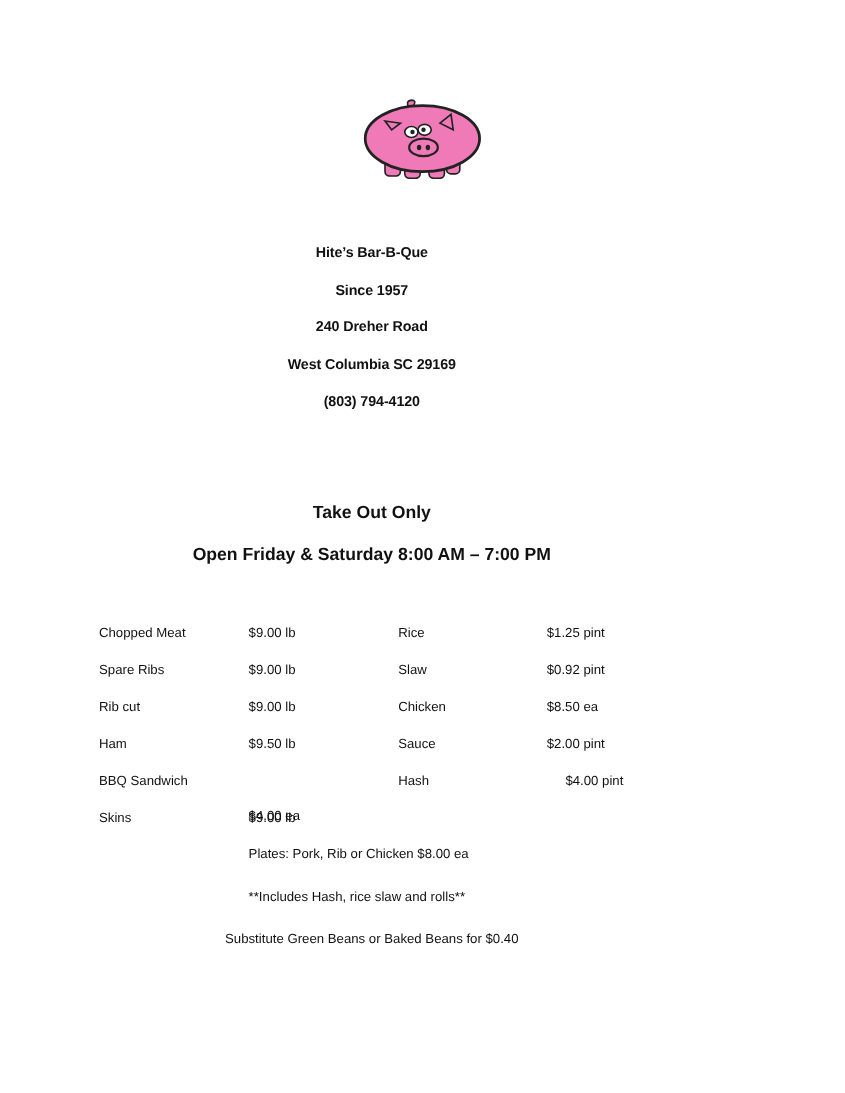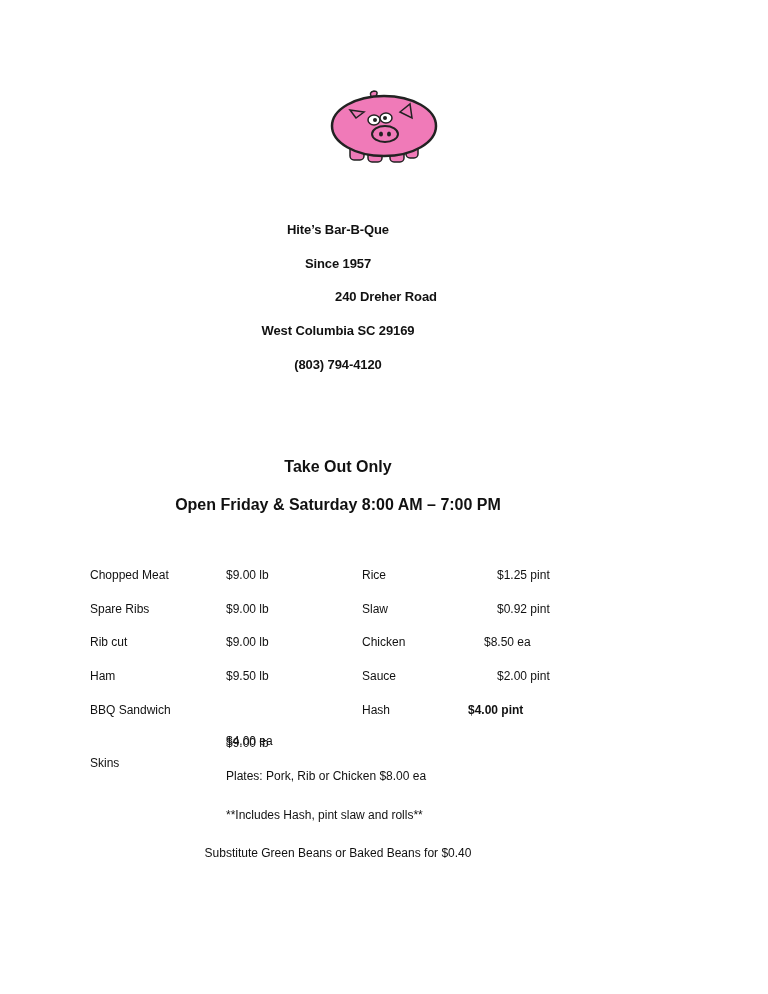--- a/index.html
+++ b/index.html
@@ -39,46 +39,46 @@
     <circle cx="57" cy="30" r="2" fill="#222"></circle>
 
     <ellipse cx="57" cy="46" rx="13" ry="8" fill="#f07ab8" stroke="#222" stroke-width="2"></ellipse>
     <ellipse cx="53" cy="46" rx="2" ry="2.5" fill="#222"></ellipse>
     <ellipse cx="61" cy="46" rx="2" ry="2.5" fill="#222"></ellipse>
   </svg>
 </div>
 
 <div class="abs center hdr" style="top:222px;">Hite’s Bar-B-Que</div>
 <div class="abs center hdr" style="top:256px;">Since 1957</div>
-<div class="abs center hdr" style="top:289px;padding-left:48px;">240 Dreher Road</div>
+<div class="abs center hdr" style="top:289px;">240 Dreher Road</div>
 <div class="abs center hdr" style="top:323px;">West Columbia SC  29169</div>
 <div class="abs center hdr" style="top:357px;">(803) 794-4120</div>
 
 <div class="abs center big" style="top:458px;">Take Out Only</div>
 <div class="abs center big" style="top:496px;">Open Friday &amp; Saturday 8:00 AM – 7:00 PM</div>
 
 <div class="abs item" style="left:90px; top:568px;">Chopped Meat</div>
 <div class="abs item" style="left:226px; top:568px;">$9.00 lb</div>
 <div class="abs item" style="left:90px; top:602px;">Spare Ribs</div>
 <div class="abs item" style="left:226px; top:602px;">$9.00 lb</div>
 <div class="abs item" style="left:90px; top:635px;">Rib cut</div>
 <div class="abs item" style="left:226px; top:635px;">$9.00 lb</div>
 <div class="abs item" style="left:90px; top:669px;">Ham</div>
 <div class="abs item" style="left:226px; top:669px;">$9.50 lb</div>
 <div class="abs item" style="left:90px; top:703px;">BBQ Sandwich</div>
 <div class="abs item" style="left:226px; top:734px;">$4.00 ea</div>
-<div class="abs item" style="left:90px; top:756px;text-align:center;">Skins</div>
+<div class="abs item" style="left:90px; top:736px;text-align:center;">Skins</div>
 <div class="abs item" style="left:226px; top:736px;">$9.00 lb</div>
 
 <div class="abs item" style="left:362px; top:568px;">Rice</div>
 <div class="abs item" style="left:497px; top:568px;">$1.25 pint</div>
 <div class="abs item" style="left:362px; top:602px;">Slaw</div>
 <div class="abs item" style="left:497px; top:602px;">$0.92 pint</div>
 <div class="abs item" style="left:362px; top:635px;">Chicken</div>
-<div class="abs item" style="left:484px; top:635px;text-align:right;">$8.50 ea</div>
+<div class="abs item" style="left:497px; top:635px;text-align:right;">$8.50 ea</div>
 <div class="abs item" style="left:362px; top:669px;">Sauce</div>
 <div class="abs item" style="left:497px; top:669px;">$2.00 pint</div>
 <div class="abs item" style="left:362px; top:703px;">Hash</div>
-<div class="abs item" style="left:468px; top:703px;font-weight:bold;">$4.00 pint</div>
+<div class="abs item" style="left:514px; top:703px;">$4.00 pint</div>
 
 <div class="abs note" style="left:226px; top:769px;">Plates:  Pork, Rib or Chicken $8.00 ea</div>
-<div class="abs note" style="left:226px; top:808px;">**Includes Hash, pint slaw and rolls**</div>
+<div class="abs note" style="left:226px; top:808px;">**Includes Hash, rice slaw and rolls**</div>
 <div class="abs center note" style="top:846px;">Substitute Green Beans or Baked Beans for $0.40</div>
 
 </body></html>

